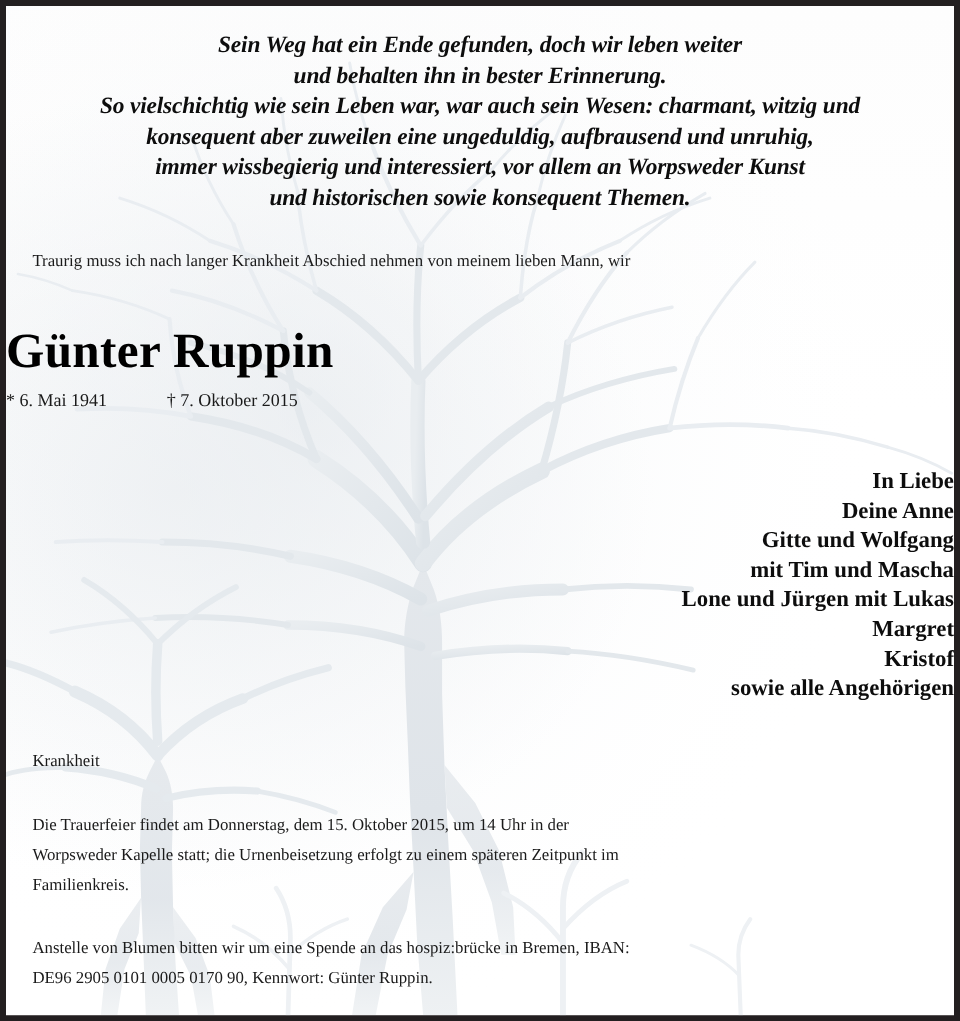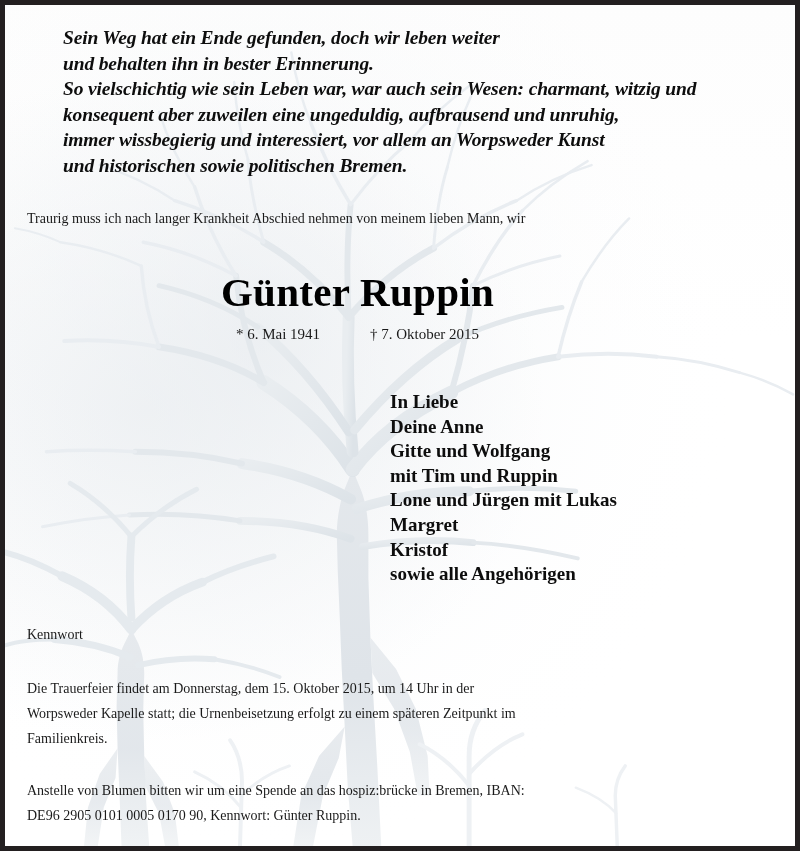--- a/index.html
+++ b/index.html
@@ -45,21 +45,21 @@
 
   #content-layer {
     position: relative;
     z-index: 2;
     width: 100%;
     height: 100%;
   }
 
   
   #verse-block {
-    text-align: left;
+    text-align: center;
     padding: 20px 58px 0 58px;
   }
   .verse-line {
     font-weight: bold;
     font-style: italic;
     font-size: 19.5px;
     line-height: 25.5px;
     letter-spacing: -0.15px;
     white-space: nowrap;
     color: #0d0d0d;
@@ -70,21 +70,20 @@
     padding: 28px 40px 0 22px;
   }
   .body-line {
     font-size: 14px;
     line-height: 25px;
     color: #1a1a1a;
   }
 
   
   #name-block {
-    text-align: center;
     padding-top: 38px;
     padding-right: 85px;
   }
   #deceased-name {
     font-size: 41px;
     font-weight: bold;
     letter-spacing: 0.3px;
     line-height: 46px;
     color: #000000;
   }
@@ -100,20 +99,21 @@
   #family-block {
     margin-top: 44px;
     margin-left: 385px;
   }
   .family-line {
     font-size: 19px;
     font-weight: bold;
     line-height: 24.6px;
     color: #0d0d0d;
     white-space: nowrap;
+    text-align: right;
   }
 
   
   #place-block {
     margin-top: 35px;
     padding-left: 22px;
   }
 
   
   #ceremony-block {
@@ -260,48 +260,48 @@
   </svg>
 
   <div id="content-layer">
 
     <div id="verse-block">
       <div class="verse-line">Sein Weg hat ein Ende gefunden, doch wir leben weiter</div>
       <div class="verse-line">und behalten ihn in bester Erinnerung.</div>
       <div class="verse-line">So vielschichtig wie sein Leben war, war auch sein Wesen: charmant, witzig und</div>
       <div class="verse-line">konsequent aber zuweilen eine ungeduldig, aufbrausend und unruhig,</div>
       <div class="verse-line">immer wissbegierig und interessiert, vor allem an Worpsweder Kunst</div>
-      <div class="verse-line">und historischen sowie politischen Bremen.</div>
+      <div class="verse-line">und historischen sowie konsequent Themen.</div>
     </div>
 
     <div id="intro-block">
       <div class="body-line">Traurig muss ich nach langer Krankheit Abschied nehmen von meinem lieben Mann, wir</div>
     </div>
 
     <div id="name-block">
       <div id="deceased-name">Günter Ruppin</div>
       <div id="dates-row">
         <span id="birth-date">* 6. Mai 1941</span>
         <span id="death-date">† 7. Oktober 2015</span>
       </div>
     </div>
 
     <div id="family-block">
       <div class="family-line">In Liebe</div>
       <div class="family-line">Deine Anne</div>
       <div class="family-line">Gitte und Wolfgang</div>
-      <div class="family-line">mit Tim und Ruppin</div>
+      <div class="family-line">mit Tim und Mascha</div>
       <div class="family-line">Lone und Jürgen mit Lukas</div>
       <div class="family-line">Margret</div>
       <div class="family-line">Kristof</div>
       <div class="family-line">sowie alle Angehörigen</div>
     </div>
 
     <div id="place-block">
-      <div class="body-line">Kennwort</div>
+      <div class="body-line">Krankheit</div>
     </div>
 
     <div id="ceremony-block">
       <div class="body-line">Die Trauerfeier findet am Donnerstag, dem 15. Oktober 2015, um 14 Uhr in der</div>
       <div class="body-line">Worpsweder Kapelle statt; die Urnenbeisetzung erfolgt zu einem späteren Zeitpunkt im</div>
       <div class="body-line">Familienkreis.</div>
     </div>
 
     <div id="donation-block">
       <div class="body-line">Anstelle von Blumen bitten wir um eine Spende an das hospiz:brücke in Bremen, IBAN:</div>

